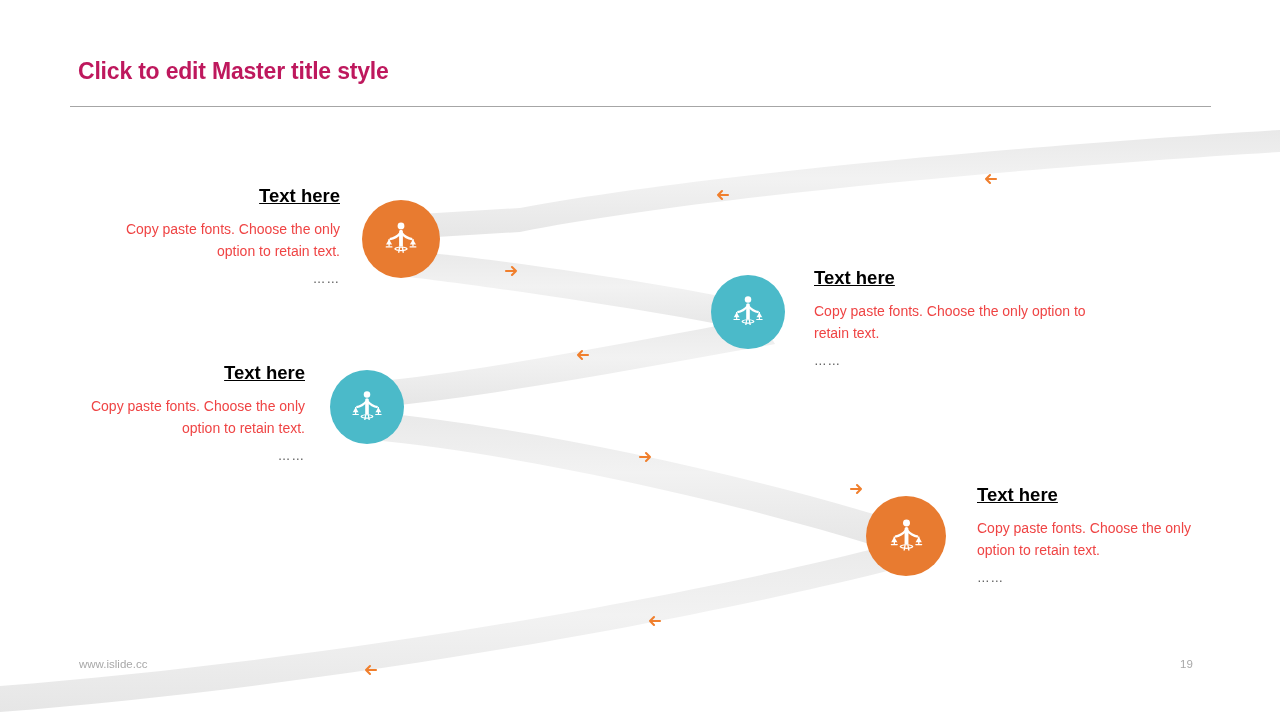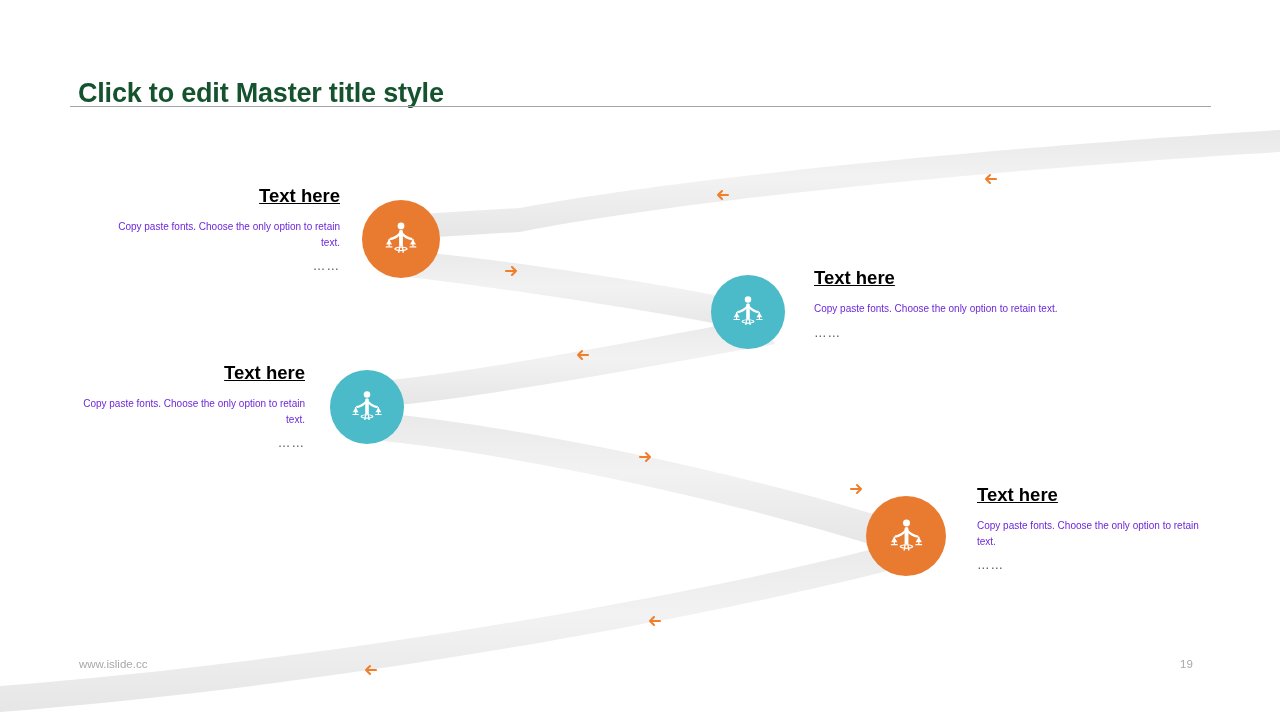--- a/index.html
+++ b/index.html
@@ -14,26 +14,25 @@
     overflow: hidden;
     font-family: "Liberation Sans", sans-serif;
     -webkit-font-smoothing: antialiased;
   }
 
   
   #slide-title {
     position: absolute;
     left: 78px;
     top: 58px;
-    font-size: 27px;
+    font-size: 23px;
     font-weight: bold;
-    color: #14532d;
+    color: #be185d;
     letter-spacing: -0.2px;
     white-space: nowrap;
-    margin-top: 20px;
   }
   #title-rule {
     position: absolute;
     left: 70px;
     top: 106px;
     width: 1141px;
     height: 1px;
     background: #a6a6a6;
   }
 
@@ -62,22 +61,22 @@
   }
   .tb-title {
     font-size: 18.5px;
     font-weight: bold;
     color: #000000;
     line-height: 1.1;
     margin-bottom: 13px;
     text-decoration: underline;
   }
   .tb-body {
-    font-size: 10px;
-    color: #6d28d9;
+    font-size: 14px;
+    color: #ef4444;
     line-height: 1.55;
   }
   .tb-dots {
     font-size: 12.6px;
     color: #555555;
     line-height: 1.55;
     margin-top: 7px;
     letter-spacing: 1px;
   }
   .align-right { text-align: right; }

